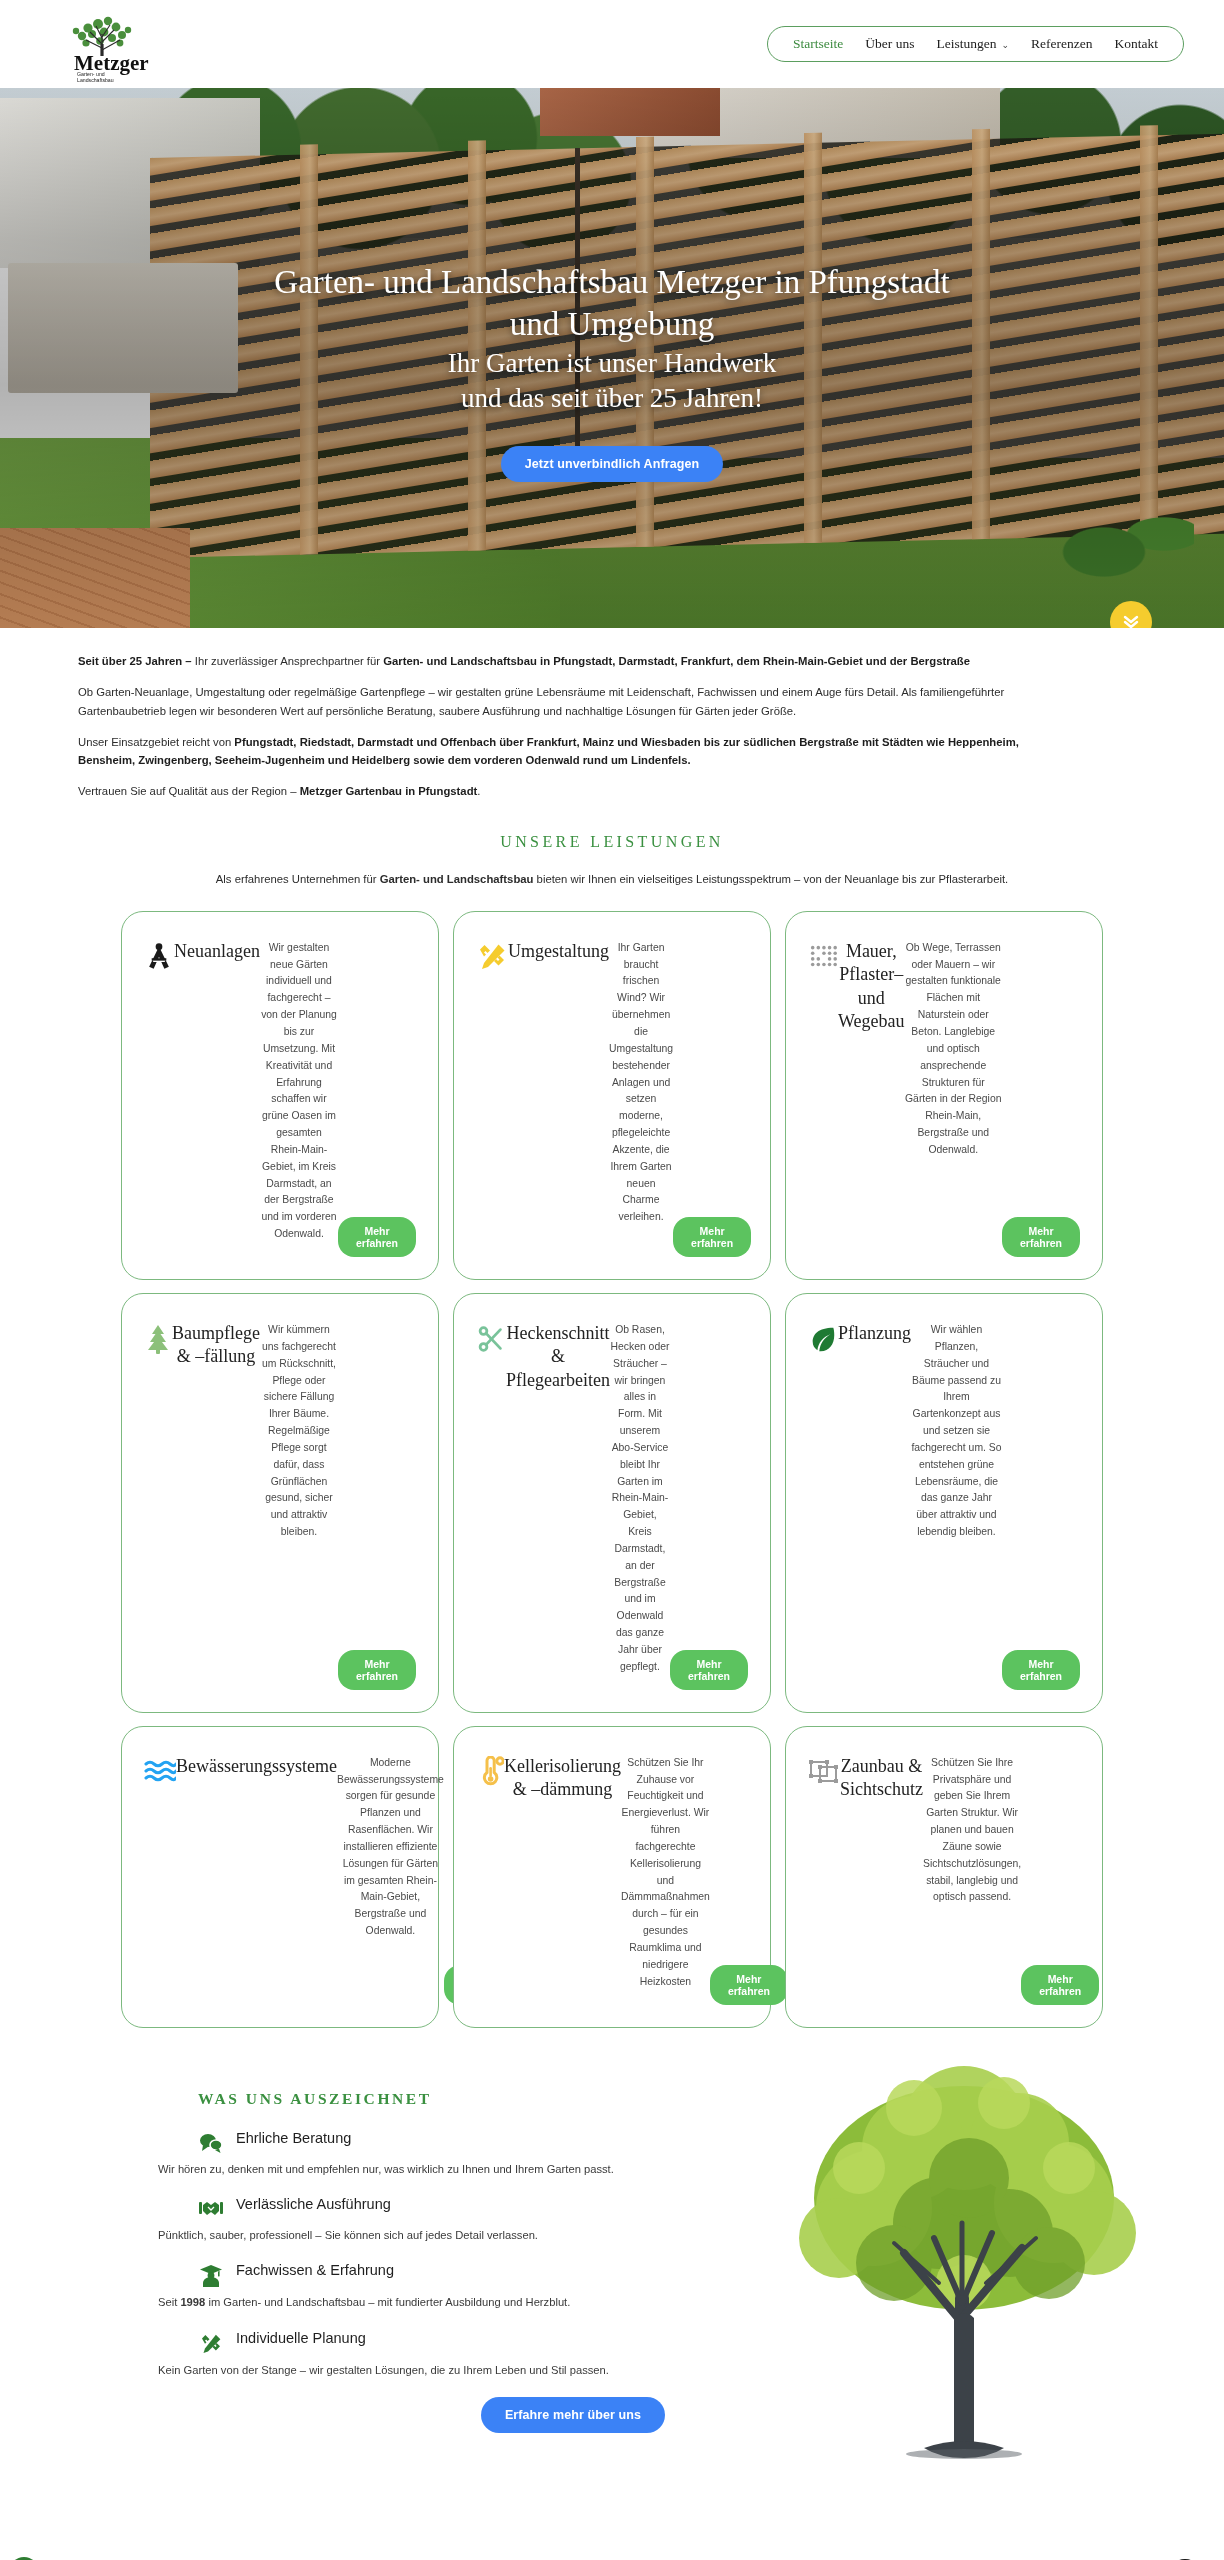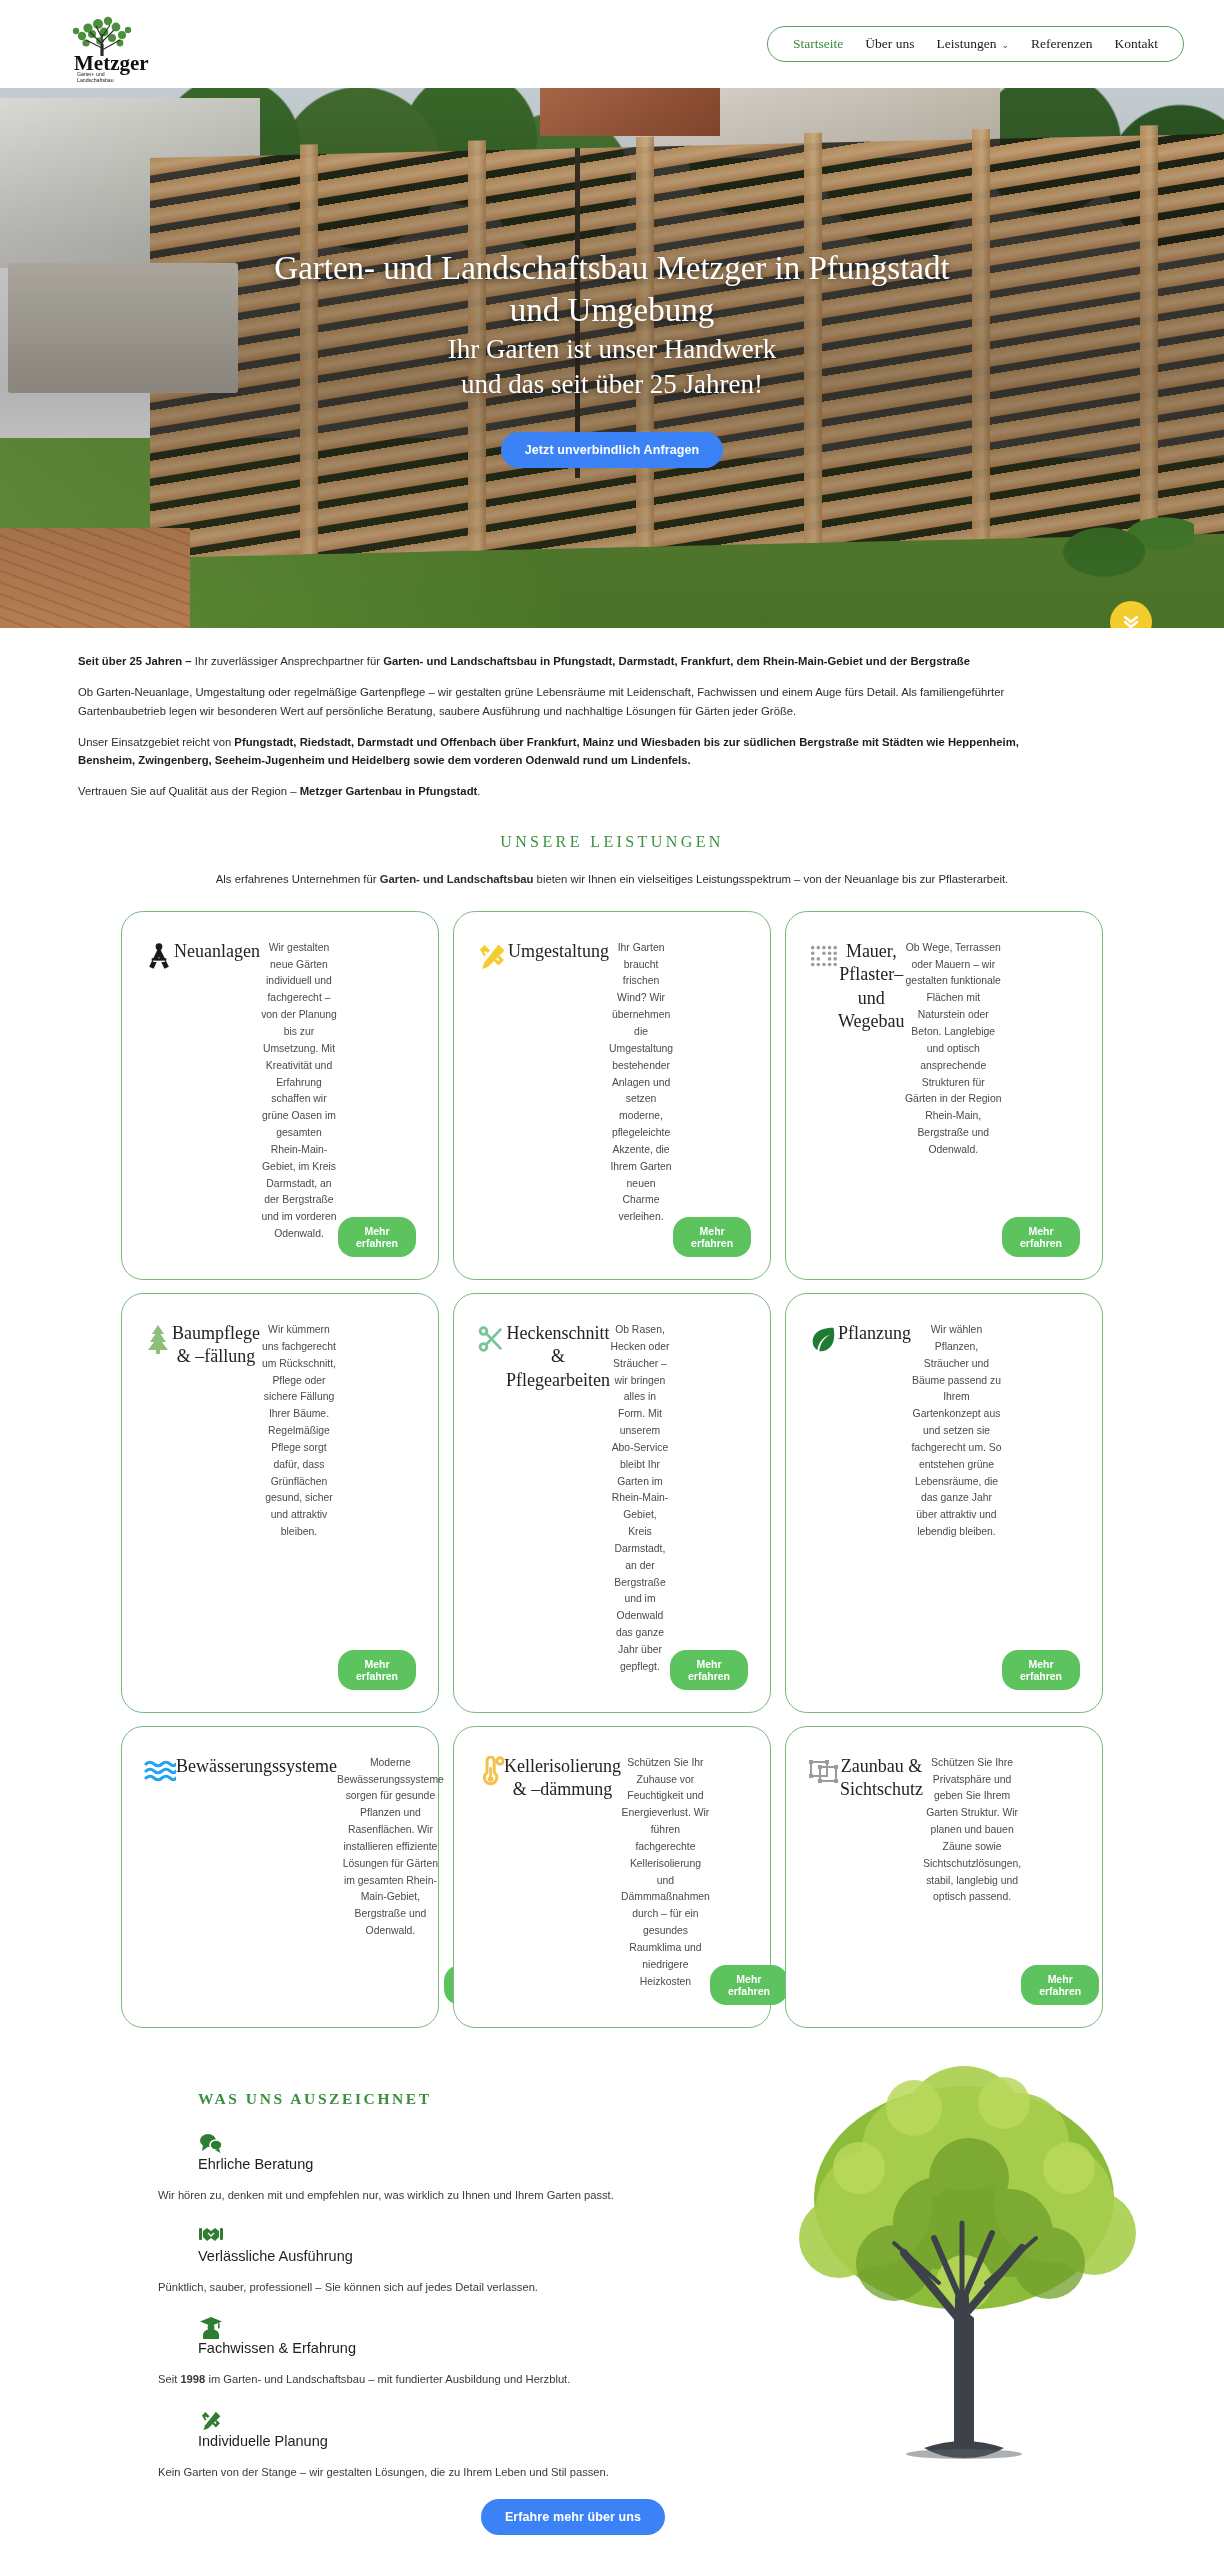--- a/index.html
+++ b/index.html
@@ -159,21 +159,21 @@
   .hero-sapling {
     position: absolute; left: 575px; top: 60px; width: 5px; height: 330px;
     background: #3b3228;
   }
   .hero-overlay {
     position: absolute; inset: 0;
     background: linear-gradient(rgba(0,0,0,0.05) 0%, rgba(0,0,0,0.22) 28%, rgba(0,0,0,0.30) 55%, rgba(0,0,0,0.10) 100%);
   }
   .hero-content {
     position: absolute;
-    left: 0; right: 0; top: 160px;
+    left: 0; right: 0; top: 174px;
     text-align: center;
     z-index: 3;
   }
   .hero-title {
     font-family: "Liberation Serif", serif;
     font-size: 33px;
     line-height: 1.27;
     color: #ffffff;
     font-weight: 400;
     text-shadow: 0 2px 7px rgba(0,0,0,.55);
@@ -302,21 +302,21 @@
     min-height: 430px;
   }
   .features-kicker {
     font-family: "Liberation Serif", serif;
     color: #3a9040;
     font-size: 15.5px;
     letter-spacing: 2.6px;
     margin-bottom: 22px;
     padding-left: 78px;
   }
-  .feature-row { display: flex; margin-bottom: 6px; padding-left: 78px; position: relative; z-index: 2; flex-direction: column; }
+  .feature-row { display: flex; gap: 12px; margin-bottom: 6px; padding-left: 78px; position: relative; z-index: 2; }
   .feature-ico { width: 26px; flex: 0 0 26px; display: flex; align-items: flex-start; justify-content: center; padding-top: 2px; }
   .feature-body { flex: 1; }
   .feature-title {
     font-size: 14.5px;
     color: #1f1f1f;
     font-weight: 400;
     margin-bottom: 9px;
   }
   .feature-desc {
     font-size: 11.2px;

